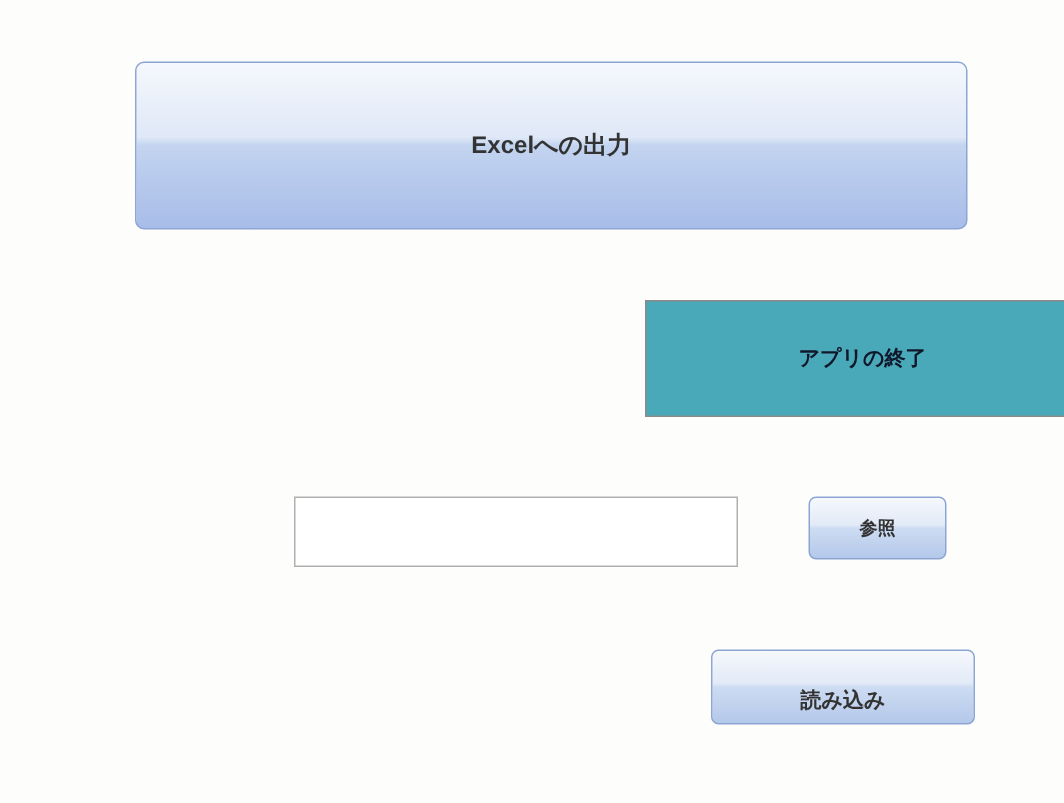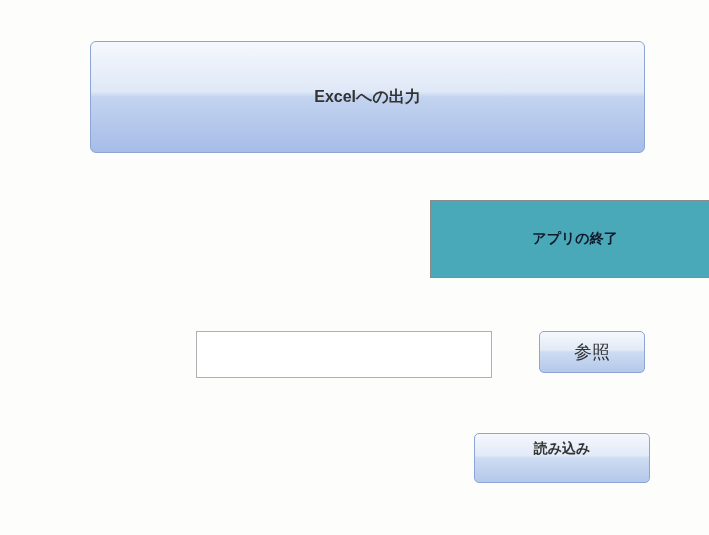--- a/index.html
+++ b/index.html
@@ -56,44 +56,44 @@
       height: 47px;
       background: #ffffff;
       border: 1px solid #b0b0b0;
       padding: 4px 8px;
       font-size: 14px;
     }
     .browse-button {
       position: absolute;
       left: 527px;
       top: 319px;
-      width: 106px;
+      width: 92px;
       height: 42px;
       background: linear-gradient(to bottom, #f5f8fd 0%, #e2eaf7 45%, #cddcf2 50%, #b4c8ea 100%);
       border: 1px solid #8ca5d4;
       border-radius: 5px;
       display: flex;
       align-items: center;
       justify-content: center;
       cursor: pointer;
-      font-size: 18px;
-      font-weight: normal;
+      font-size: 12px;
+      font-weight: bold;
       color: #333;
     }
     .load-button {
       position: absolute;
       left: 462px;
       top: 421px;
       width: 176px;
       height: 50px;
       background: linear-gradient(to bottom, #f5f8fd 0%, #e2eaf7 45%, #cddcf2 50%, #b4c8ea 100%);
       border: 1px solid #8ca5d4;
       border-radius: 5px;
       display: flex;
-      align-items: flex-end;
+      align-items: flex-start;
       justify-content: center;
       cursor: pointer;
       font-size: 14px;
       font-weight: bold;
       color: #333;
     }
   </style>
 </head>
 <body>
 

